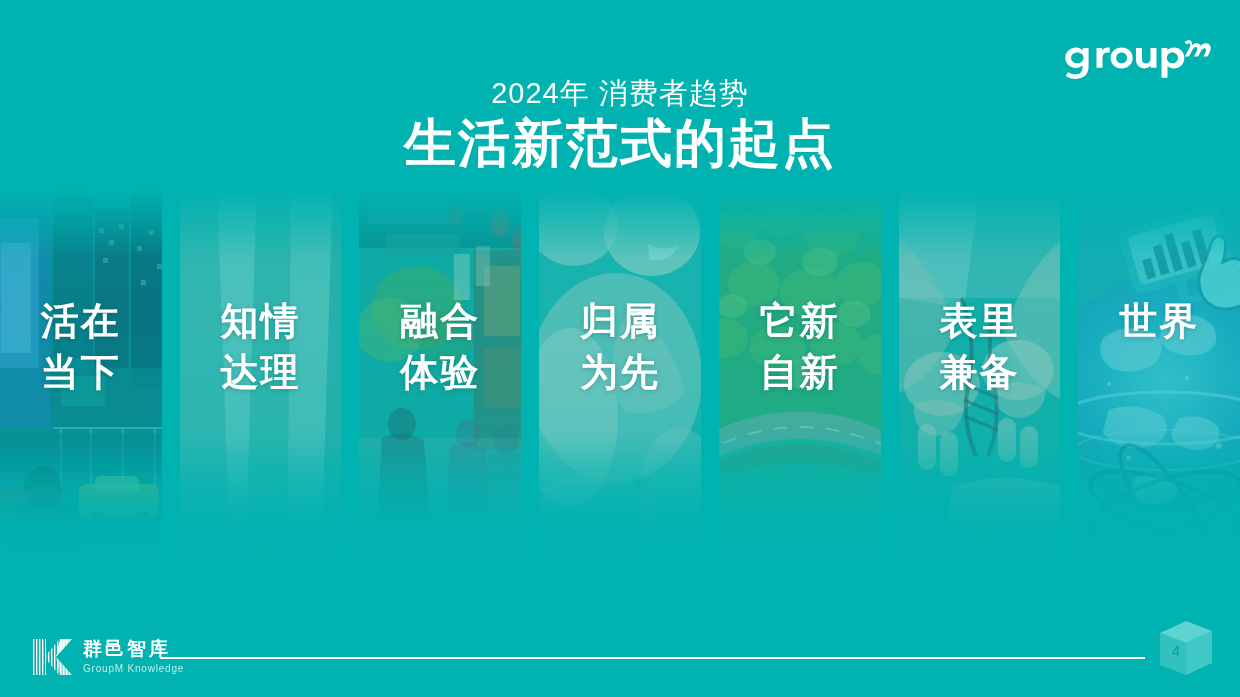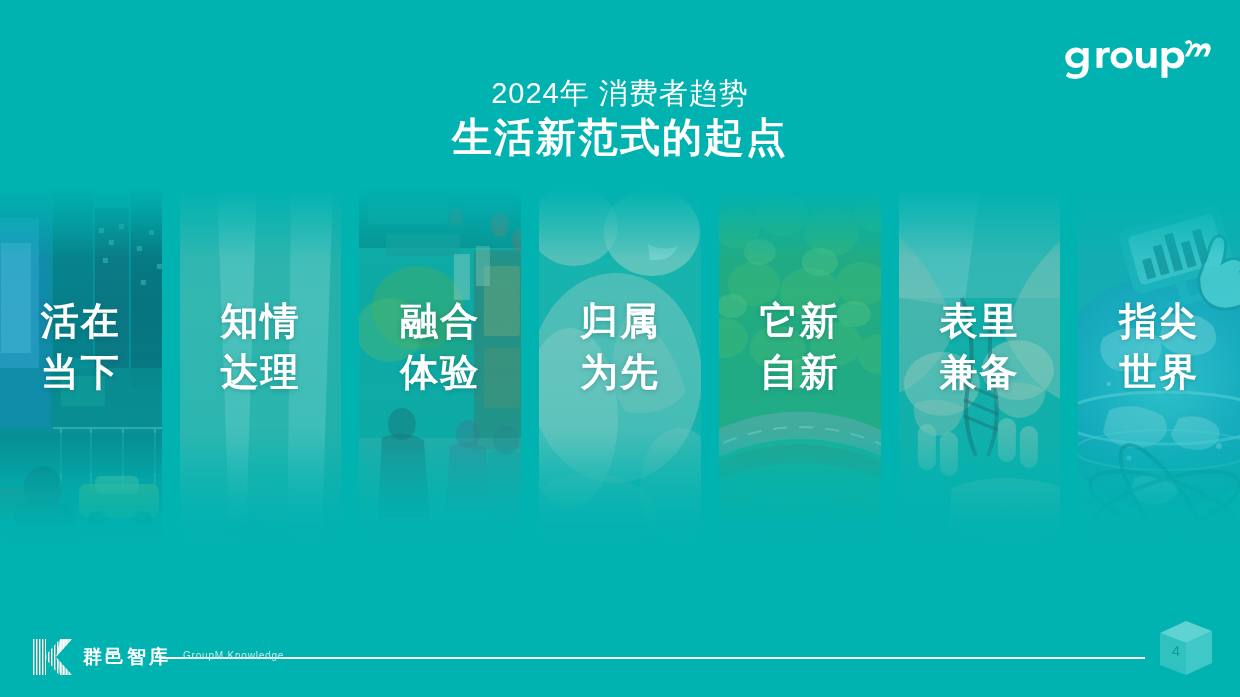--- a/index.html
+++ b/index.html
@@ -46,21 +46,21 @@
     color: #ffffff;
     font-size: 29px;
     font-weight: 400;
     letter-spacing: 1px;
     line-height: 1.1;
     margin: 0 0 4px 0;
     white-space: nowrap;
   }
   .main-title {
     color: #ffffff;
-    font-size: 40px;
+    font-size: 52px;
     font-weight: bold;
     letter-spacing: 2px;
     line-height: 1.15;
     margin: 0;
     white-space: nowrap;
   }
 
   
   .panel-strip {
     position: absolute;
@@ -133,21 +133,21 @@
   .footer-logo {
     position: absolute;
     left: 30px;
     bottom: 18px;
     display: flex;
     align-items: center;
     gap: 9px;
     z-index: 7;
   }
   .footer-mark { width: 44px; height: 44px; display:block; }
-  .footer-text { display: flex; flex-direction: row; justify-content: center; gap: 12px; }
+  .footer-text { display: flex; flex-direction: column; justify-content: center; }
   .footer-cn {
     color: #ffffff;
     font-size: 19px;
     font-weight: bold;
     letter-spacing: 3px;
     line-height: 1.1;
   }
   .footer-en {
     color: #bfeeec;
     font-size: 10px;
@@ -504,21 +504,20 @@
               <circle cx="60" cy="270" r="2.5"></circle>
             <circle cx="118" cy="190" r="2"></circle>
               <circle cx="40" cy="196" r="2"></circle>
           </g>
         </svg>
         <div class="wash"></div>
         <div class="topfade"></div>
         <div class="botfade"></div>
       </div>
       <div class="panel-label">
-        <span class="ln">指尖</span>
         <span class="ln">世界</span>
       </div>
     </div>
 
   </div>
 
   <div class="footer-rule"></div>
 
   <div class="footer-logo">
     <svg class="footer-mark" viewBox="0 0 44 44" aria-hidden="true">

